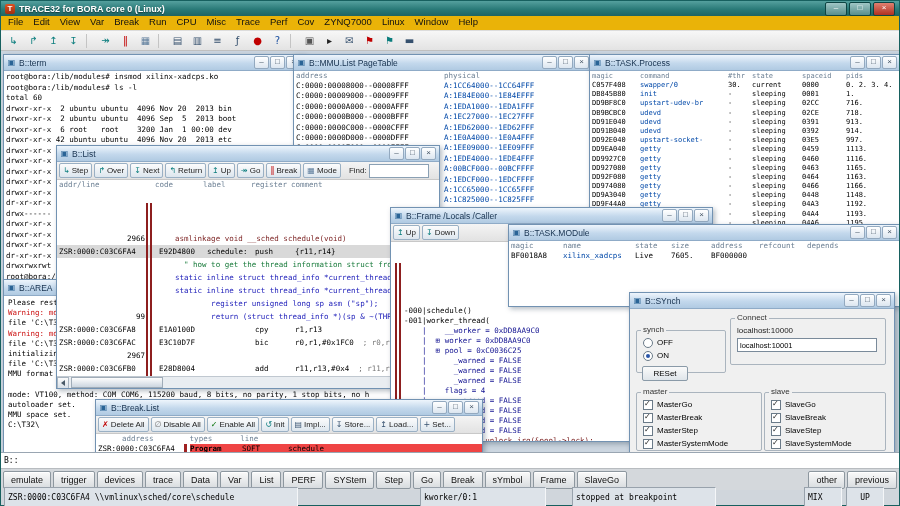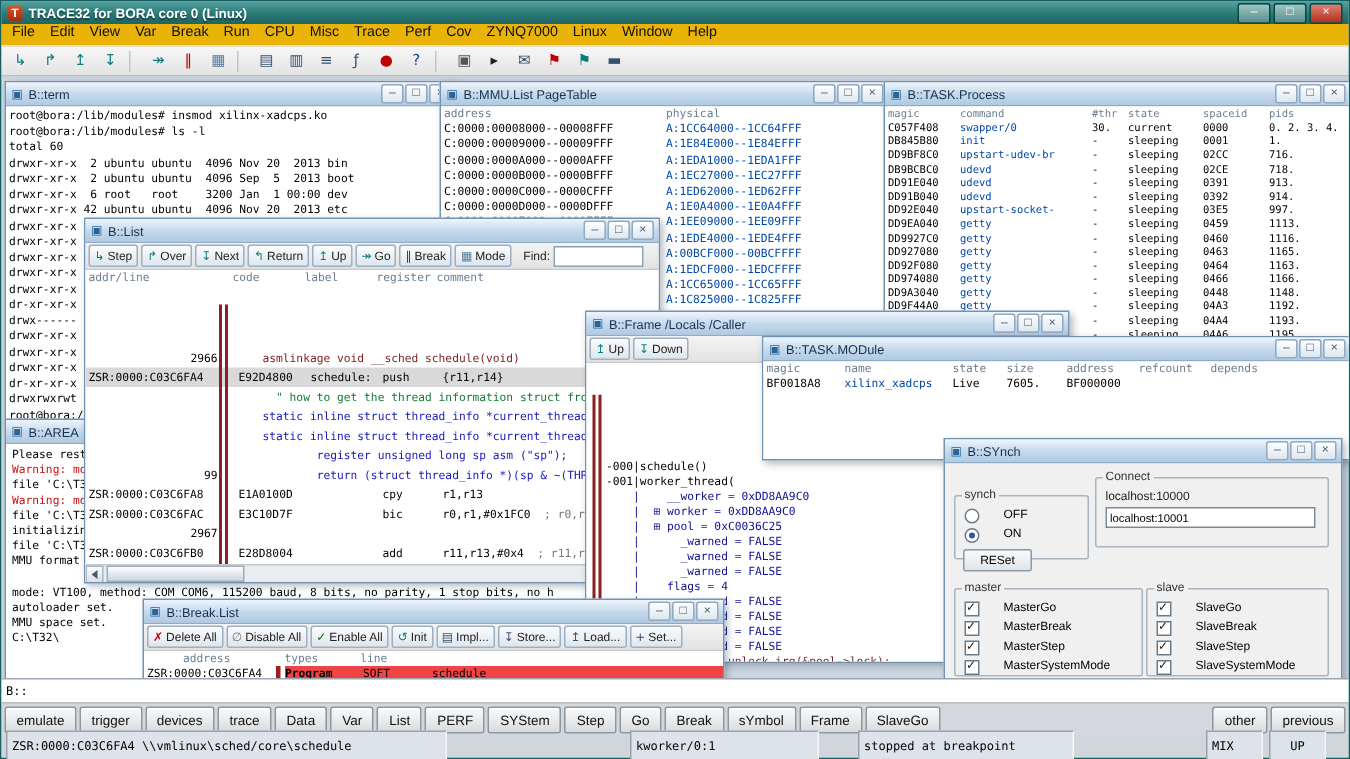--- a/index.html
+++ b/index.html
@@ -133,21 +133,21 @@
   .sy fieldset{position:absolute;border:1px solid #aab4be;margin:0;padding:0;border-radius:2px}
   .sy legend{font-size:8px;color:#333;padding:0 2px;margin-left:4px}
   #g-synch{left:6px;top:16px;width:88px;height:46px}
   #g-connect{left:100px;top:4px;width:154px;height:50px}
   #g-master{left:6px;top:78px;width:124px;height:62px}
   #g-slave{left:134px;top:78px;width:120px;height:62px}
   #host1{margin:2px 6px 2px;color:#222}
   #host2{margin:0 6px;width:134px;height:12px;border:1px solid #7a8a9a;font-size:7.5px;padding:0 2px;background:#fff}
   #reset-btn{position:absolute;left:12px;top:57px;width:46px;height:15px;font-size:8px;
              border:1px solid #8a9aa8;background:linear-gradient(#fafafa,#dfe5ea);border-radius:2px}
-  .radrow,.chkrow{display:flex;align-items:flex-end;gap:16px;margin:2px 0 0 6px;height:11px}
+  .radrow,.chkrow{display:flex;align-items:flex-start;gap:4px;margin:2px 0 0 6px;height:11px}
   .rad{width:8px;height:8px;border:1px solid #6a7a88;border-radius:50%;background:#fff;position:relative;flex:none}
   .rad.sel::after{content:"";position:absolute;inset:2px;border-radius:50%;background:#2a55a8}
   .chk{width:8px;height:8px;border:1px solid #6a7a88;background:#fff;position:relative;flex:none}
   .chk::after{content:"✓";position:absolute;left:0;top:-2px;font-size:8px;color:#222;font-family:"DejaVu Sans",sans-serif}
 
   
   #cmdline{height:15px;flex:none;background:#fff;border-top:1px solid #9aa6b2;display:flex;align-items:center;
            padding:0 3px;font-family:"DejaVu Sans Mono",monospace;font-size:8px}
   #softkeys{height:21px;flex:none;background:#d4d8dc;border-top:1px solid #b8bcc0;display:flex;align-items:center;gap:2px;padding:0 2px}
   .skey{height:16px;padding:0 7px;display:inline-flex;align-items:center;font-size:9px;color:#111;

